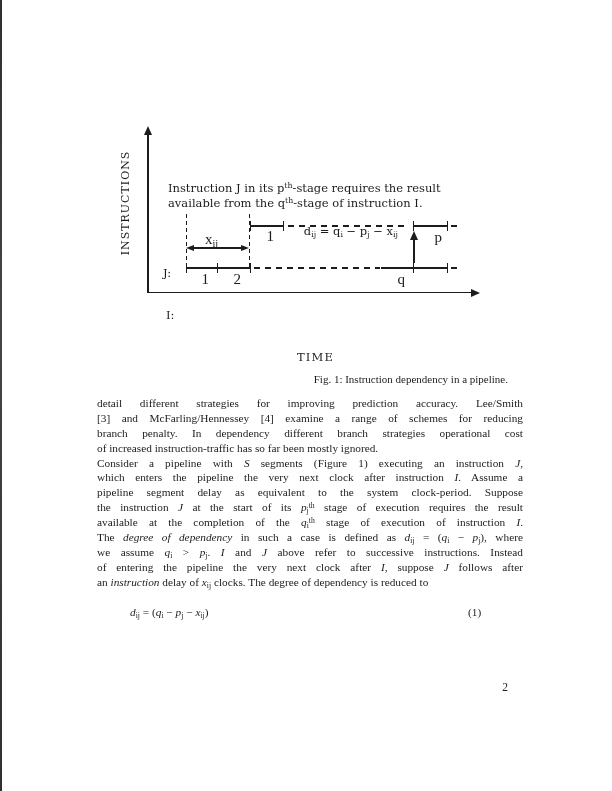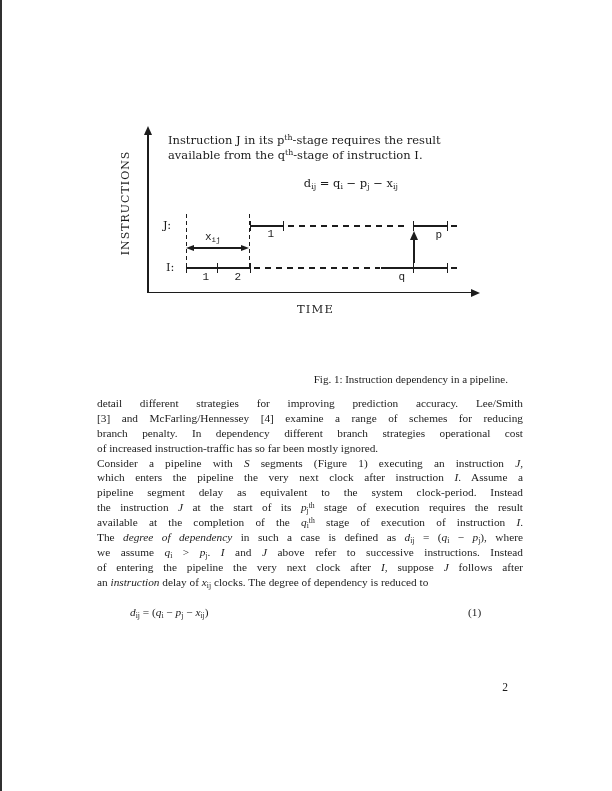--- a/index.html
+++ b/index.html
@@ -7,22 +7,22 @@
     position:relative; width:612px; height:791px; background:#ffffff;
     overflow:hidden; color:#1c1c1c;
     font-family:"Liberation Serif", serif;
   }
   .abs { position:absolute; }
   
   .scan-edge { position:absolute; left:0; top:0; width:2px; height:791px;
     background:linear-gradient(180deg,#2f2f2f 0%,#454545 40%,#303030 100%); }
 
   
-  .fig-text { font-family:"DejaVu Serif", serif; font-size:11.5px; line-height:15px; }
-  .fig-label { font-family:Liberation Mono, monospace; font-size:11px; }
+  .fig-text { font-family:"DejaVu Serif", serif; font-size:11.5px; line-height:15px;margin-top:48px; }
+  .fig-label { font-family:Liberation Serif, serif; font-size:15px; }
   .axis-line { background:#1c1c1c; }
   .arrow-up { width:0; height:0; border-left:4px solid transparent;
     border-right:4px solid transparent; border-bottom:9px solid #1c1c1c; }
   .arrow-right { width:0; height:0; border-top:4px solid transparent;
     border-bottom:4px solid transparent; border-left:9px solid #1c1c1c; }
   .arrow-left { width:0; height:0; border-top:3.5px solid transparent;
     border-bottom:3.5px solid transparent; border-right:8px solid #1c1c1c; }
   .arrow-right-sm { width:0; height:0; border-top:3.5px solid transparent;
     border-bottom:3.5px solid transparent; border-left:8px solid #1c1c1c; }
   .seg { height:1.8px; background:#1c1c1c; }
@@ -113,21 +113,21 @@
   <div class="abs bodycol" style="left:97px; top:396px; width:426px;">
     <div>
         <div class="tline">detail different strategies for improving prediction accuracy.  Lee/Smith</div>
         <div class="tline">[3] and McFarling/Hennessey [4] examine a range of schemes for reducing</div>
         <div class="tline">branch penalty.  In dependency different branch strategies operational cost</div>
         <div class="tline tline-last">of increased instruction-traffic has so far been mostly ignored.</div>
       </div>
     <div>
         <div class="tline">Consider a pipeline with <i>S</i> segments (Figure 1) executing an instruction <i>J</i>,</div>
         <div class="tline">which enters the pipeline the very next clock after instruction <i>I</i>.  Assume a</div>
-        <div class="tline">pipeline segment delay as equivalent to the system clock-period.  Instead</div>
+        <div class="tline">pipeline segment delay as equivalent to the system clock-period.  Suppose</div>
         <div class="tline">the instruction <i>J</i> at the start of its <i>p</i><sub>j</sub><sup>th</sup> stage of execution requires the result</div>
         <div class="tline">available at the completion of the <i>q</i><sub>i</sub><sup>th</sup> stage of execution of instruction <i>I</i>.</div>
         <div class="tline">The <i>degree of dependency</i>  in such a case is defined as <i>d</i><sub>ij</sub> = (<i>q</i><sub>i</sub> − <i>p</i><sub>j</sub>), where</div>
         <div class="tline">we assume <i>q</i><sub>i</sub> &gt; <i>p</i><sub>j</sub>.  <i>I</i> and <i>J</i> above refer to successive instructions.  Instead</div>
         <div class="tline">of entering the pipeline the very next clock after <i>I</i>, suppose <i>J</i> follows after</div>
         <div class="tline tline-last">an <i>instruction</i> delay of <i>x</i><sub>ij</sub> clocks.  The degree of dependency is reduced to</div>
       </div>
     <div class="eqrow">
       <span class="eq-formula"><i>d</i><sub>ij</sub> = (<i>q</i><sub>i</sub> − <i>p</i><sub>j</sub> − <i>x</i><sub>ij</sub>)</span>
       <span class="eq-number">(1)</span>

